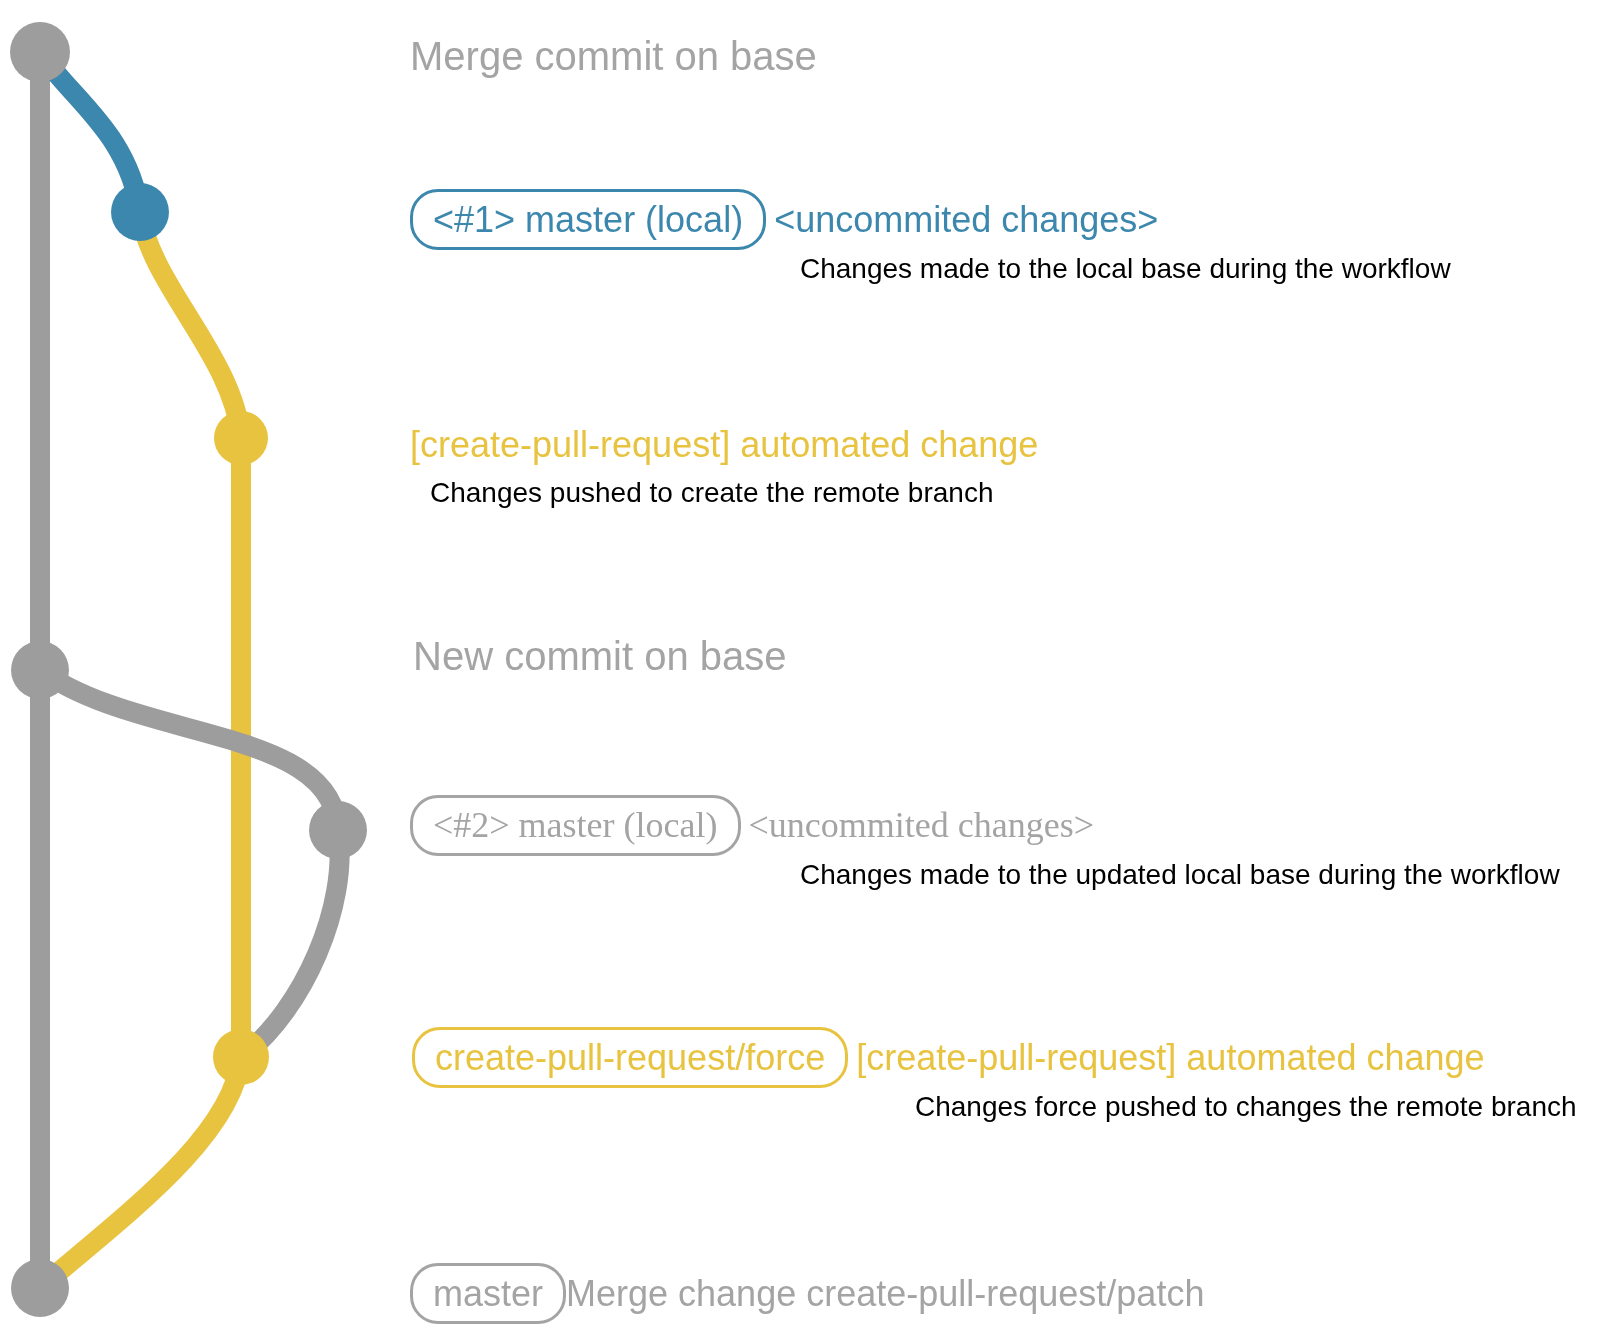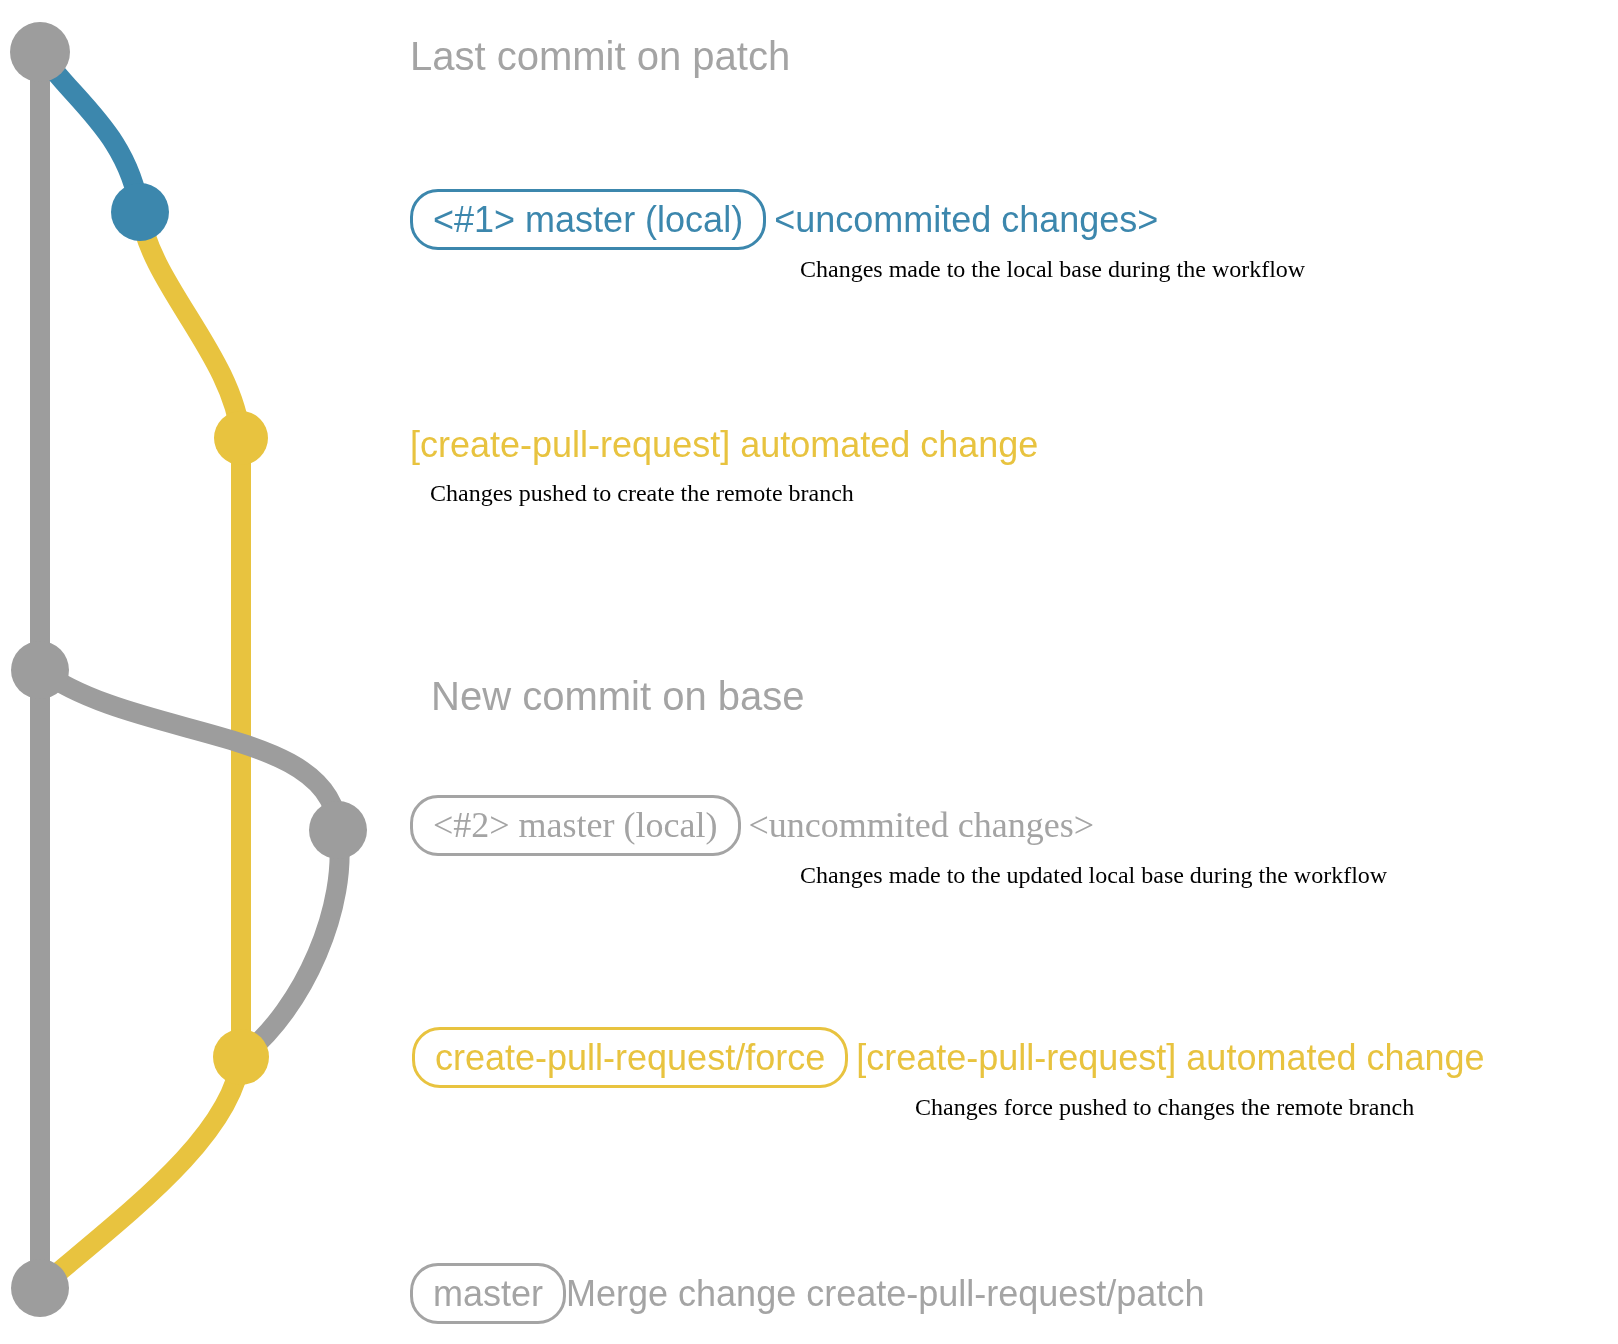--- a/index.html
+++ b/index.html
@@ -52,22 +52,22 @@
     position: absolute;
     font-size: 36px;
     line-height: 44px;
     white-space: nowrap;
   }
   .c-blue   { color: var(--branch-blue); }
   .c-yellow { color: var(--branch-yellow); }
   .c-gray   { color: var(--text-gray); }
   .desc {
     position: absolute;
-    font-family: Liberation Serif, serif;
-    font-size: 24px;
+    font-family: Liberation Sans, sans-serif;
+    font-size: 28px;
     line-height: 38px;
     color: var(--description-black);
     white-space: nowrap;
   }
 </style>
 </head>
 <body>
 
 <div class="canvas">
 
@@ -87,32 +87,32 @@
 
     <circle class="f-gray" cx="40" cy="52" r="30"></circle>
     <circle class="f-blue" cx="140" cy="212" r="29"></circle>
     <circle class="f-yellow" cx="241" cy="438" r="27"></circle>
     <circle class="f-gray" cx="40" cy="670" r="29"></circle>
     <circle class="f-gray" cx="338" cy="830" r="29"></circle>
     <circle class="f-yellow" cx="241" cy="1057" r="28"></circle>
     <circle class="f-gray" cx="40" cy="1288" r="29"></circle>
   </svg>
 
-  <div class="heading" style="left:410px; top:32px;">Last commit on patch</div>
+  <div class="heading" style="left:410px; top:32px;">Merge commit on base</div>
 
   <div class="label-row" style="left:410px; top:189px;">
     <span class="badge c-blue">&lt;#1&gt; master (local)</span>
     <span class="inline-msg c-blue">&lt;uncommited changes&gt;</span>
   </div>
   <div class="desc" style="left:800px; top:250px;">Changes made to the local base during the workflow</div>
 
   <div class="msg-only c-yellow" style="left:410px; top:423px;">[create-pull-request] automated change</div>
   <div class="desc" style="left:430px; top:474px;">Changes pushed to create the remote branch</div>
 
-  <div class="heading" style="left:413px; top:672px;margin-left:18px;">New commit on base</div>
+  <div class="heading" style="left:413px; top:632px;">New commit on base</div>
 
   <div class="label-row" style="left:410px; top:795px;font-family:Liberation Serif, serif;">
     <span class="badge c-gray">&lt;#2&gt; master (local)</span>
     <span class="inline-msg c-gray">&lt;uncommited changes&gt;</span>
   </div>
   <div class="desc" style="left:800px; top:856px;">Changes made to the updated local base during the workflow</div>
 
   <div class="label-row" style="left:412px; top:1027px;">
     <span class="badge c-yellow">create-pull-request/force</span>
     <span class="inline-msg c-yellow">[create-pull-request] automated change</span>

